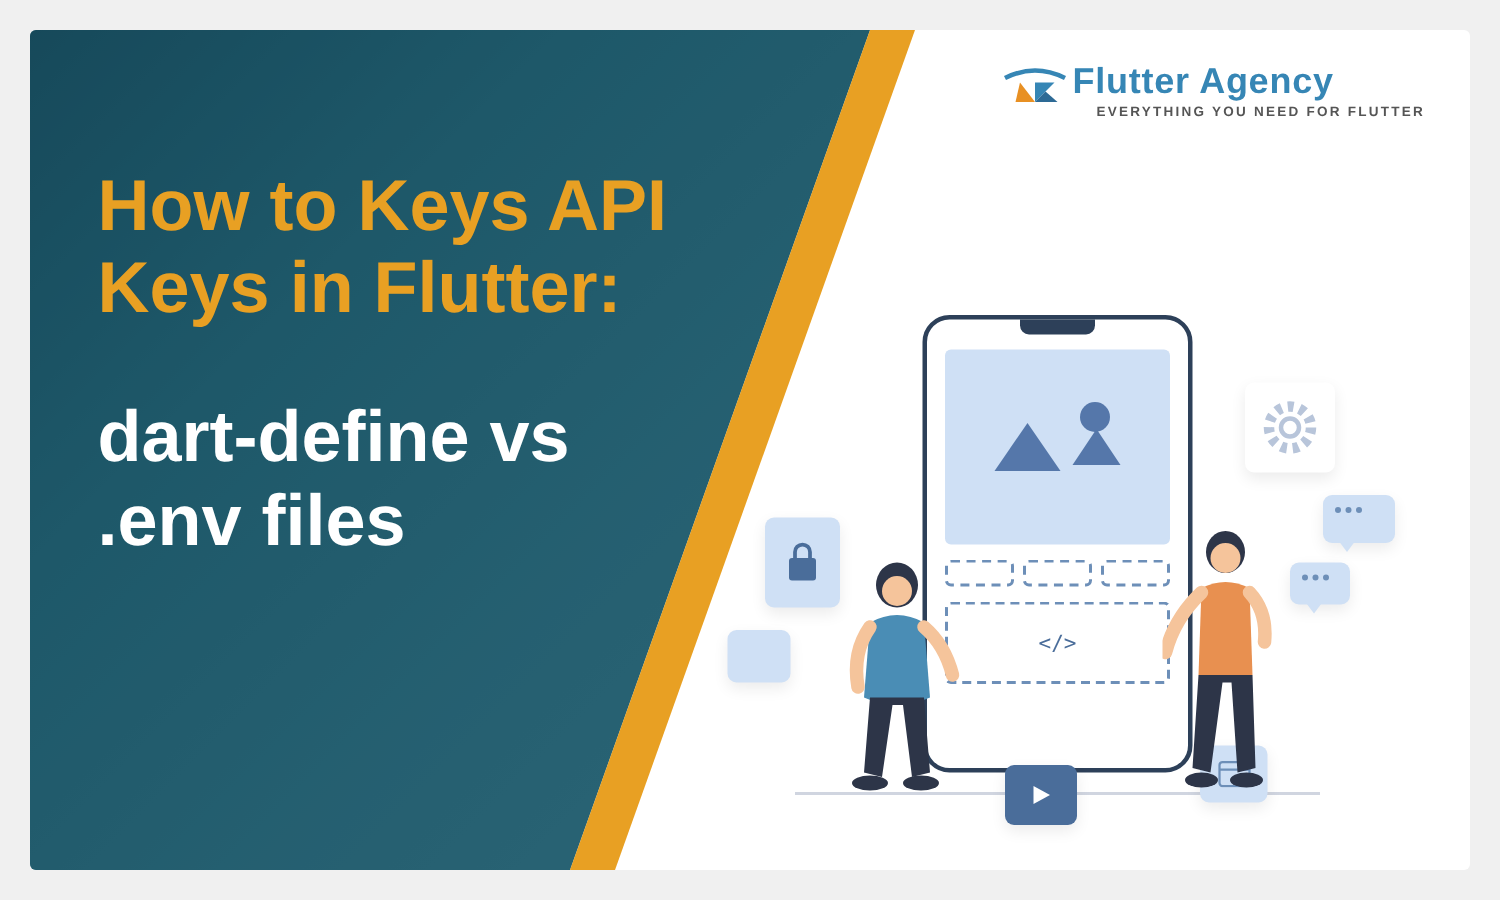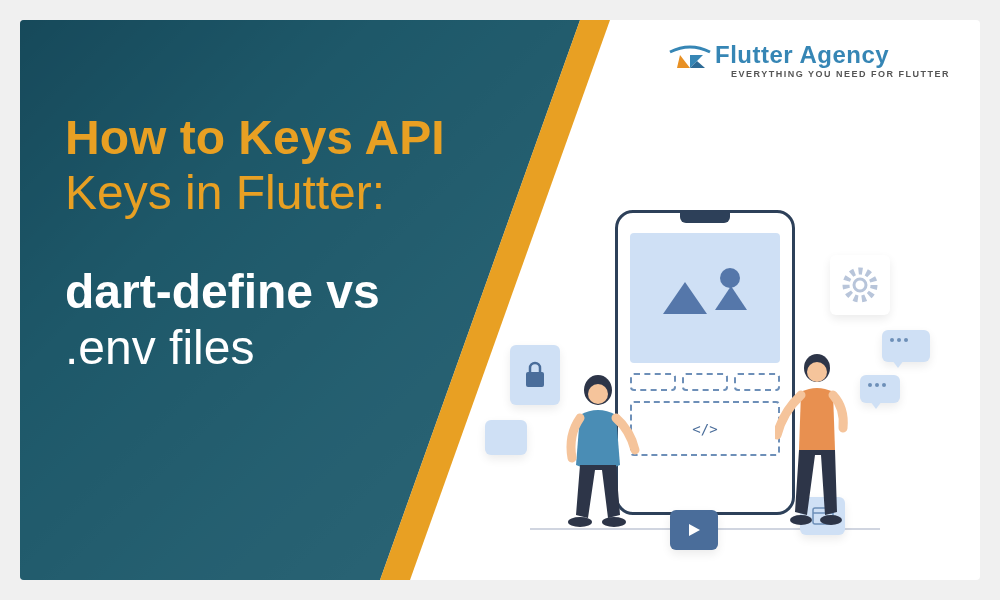--- a/index.html
+++ b/index.html
@@ -34,23 +34,23 @@
     }
     
     .title-block {
       position: absolute;
       top: 90px;
       left: 45px;
       width: 440px;
     }
     
     .title-line1 { color: #e8a023; font-size: 48px; font-weight: 700; line-height: 1.15; }
-    .title-line2 { color: #e8a023; font-size: 48px; font-weight: 400; line-height: 1.15; }
+    .title-line2 { color: #e8a023; font-size: 48px; font-weight: 700; line-height: 1.15; }
     .title-line3 { color: #ffffff; font-size: 48px; font-weight: 700; line-height: 1.15; margin-top: 44px; }
-    .title-line4 { color: #ffffff; font-size: 48px; font-weight: 400; line-height: 1.15; }
+    .title-line4 { color: #ffffff; font-size: 48px; font-weight: 700; line-height: 1.15; }
     
     .logo-area {
       position: absolute;
       top: 20px; right: 30px;
       display: flex; align-items: center; 
     }
     
     .logo-icon { width: 50px; height: 40px; position: relative; }
     .logo-icon svg { width: 100%; height: 100%; }
     

